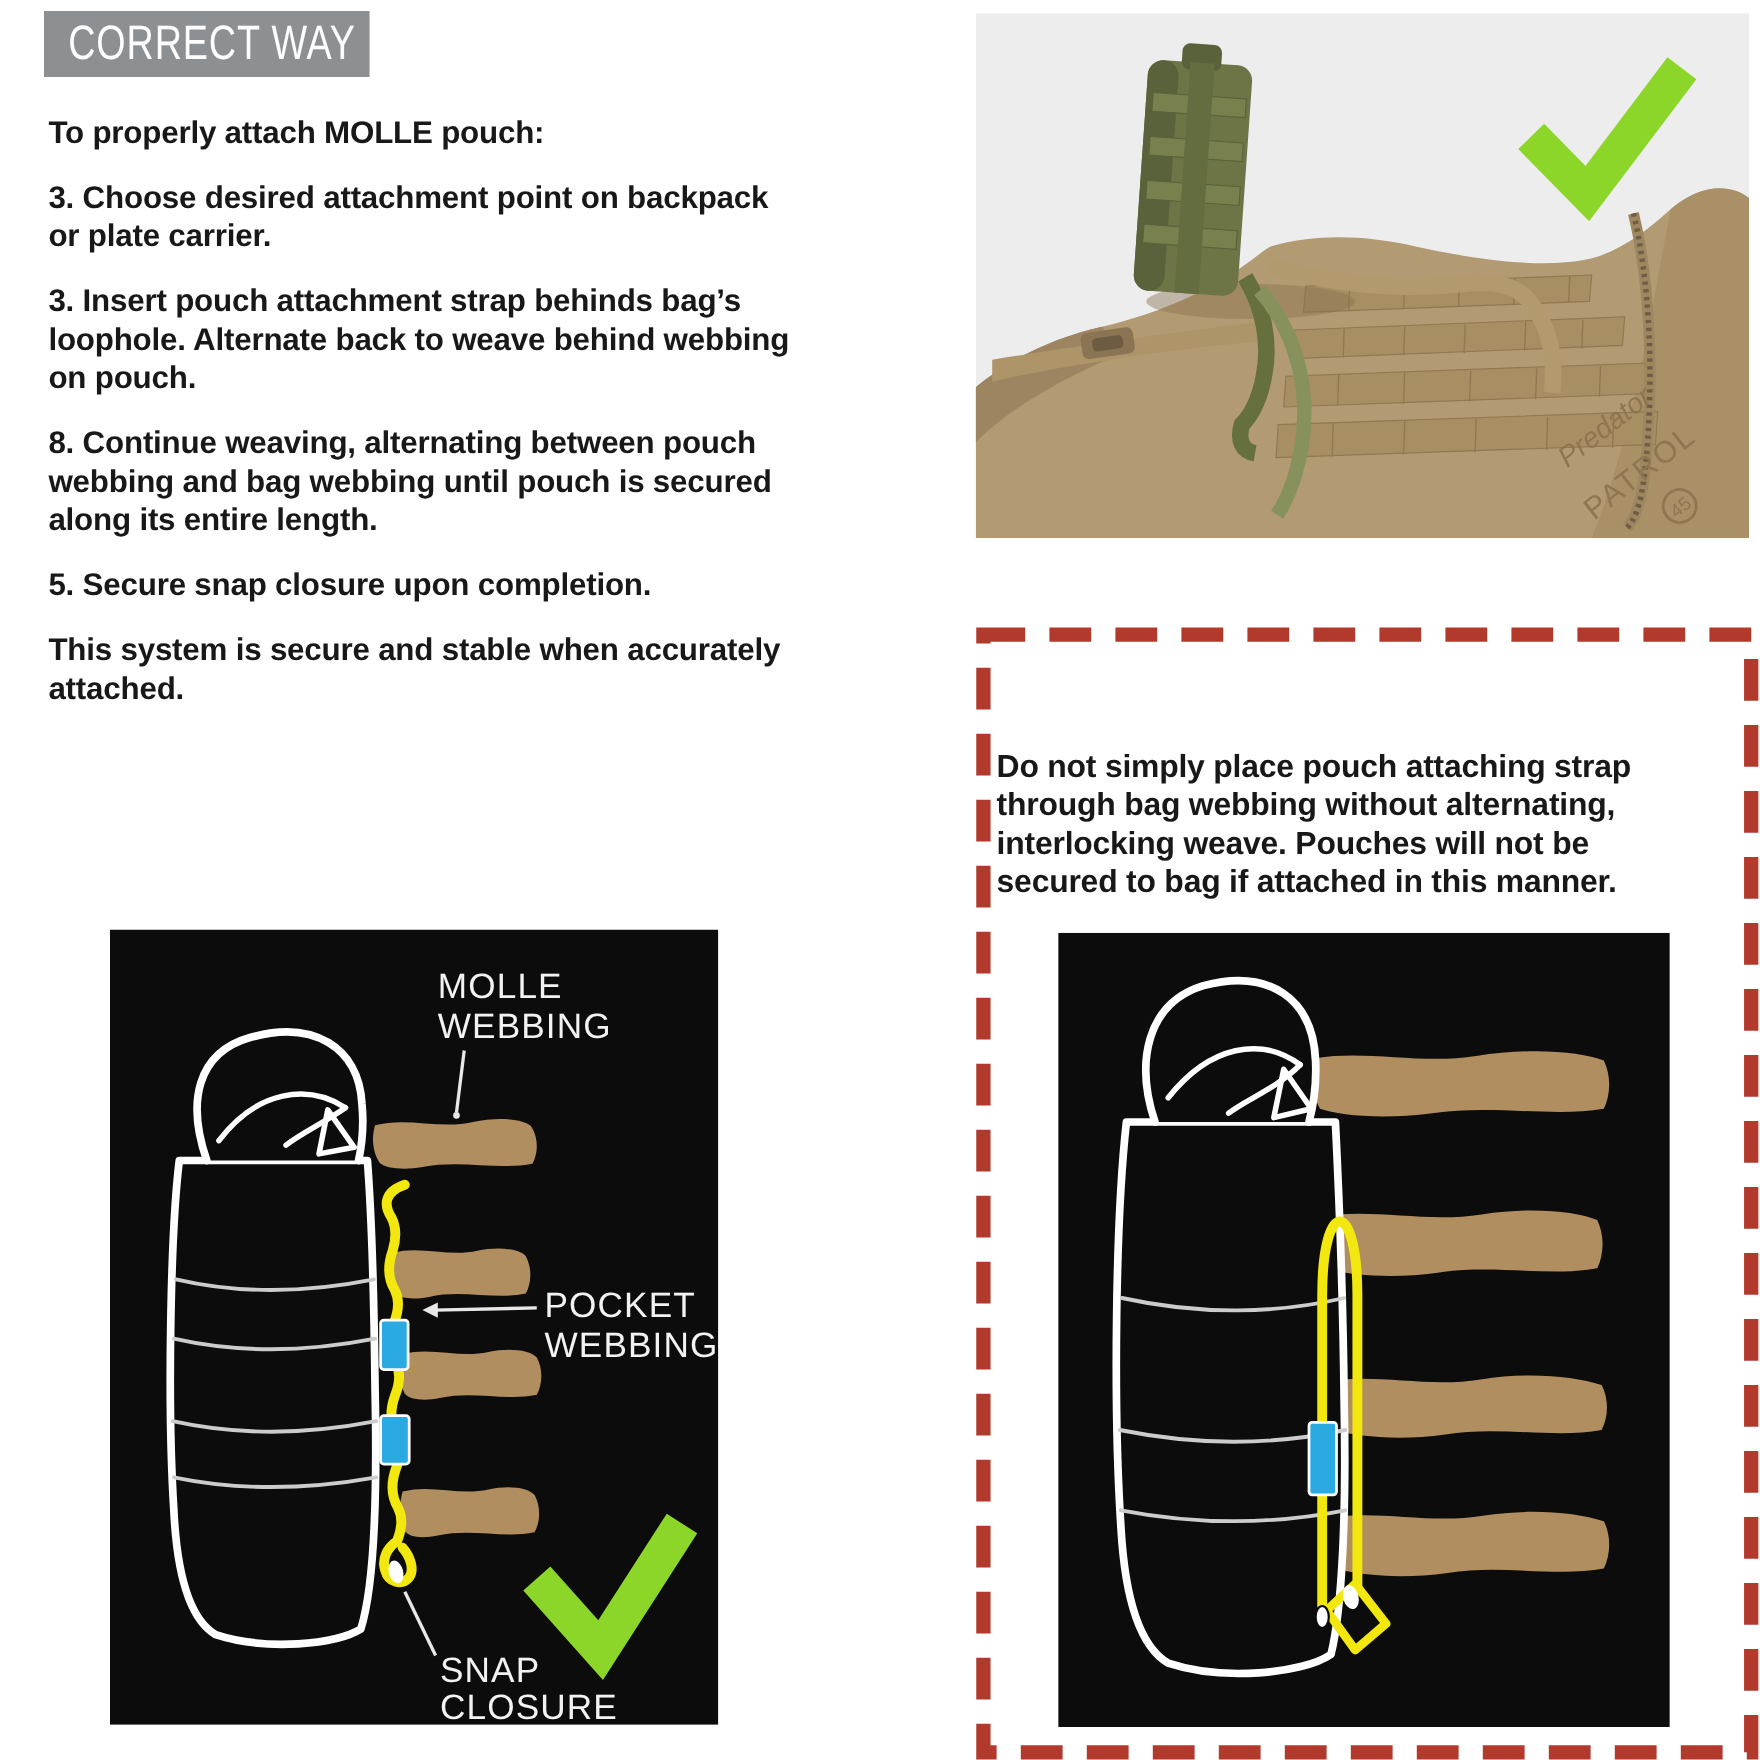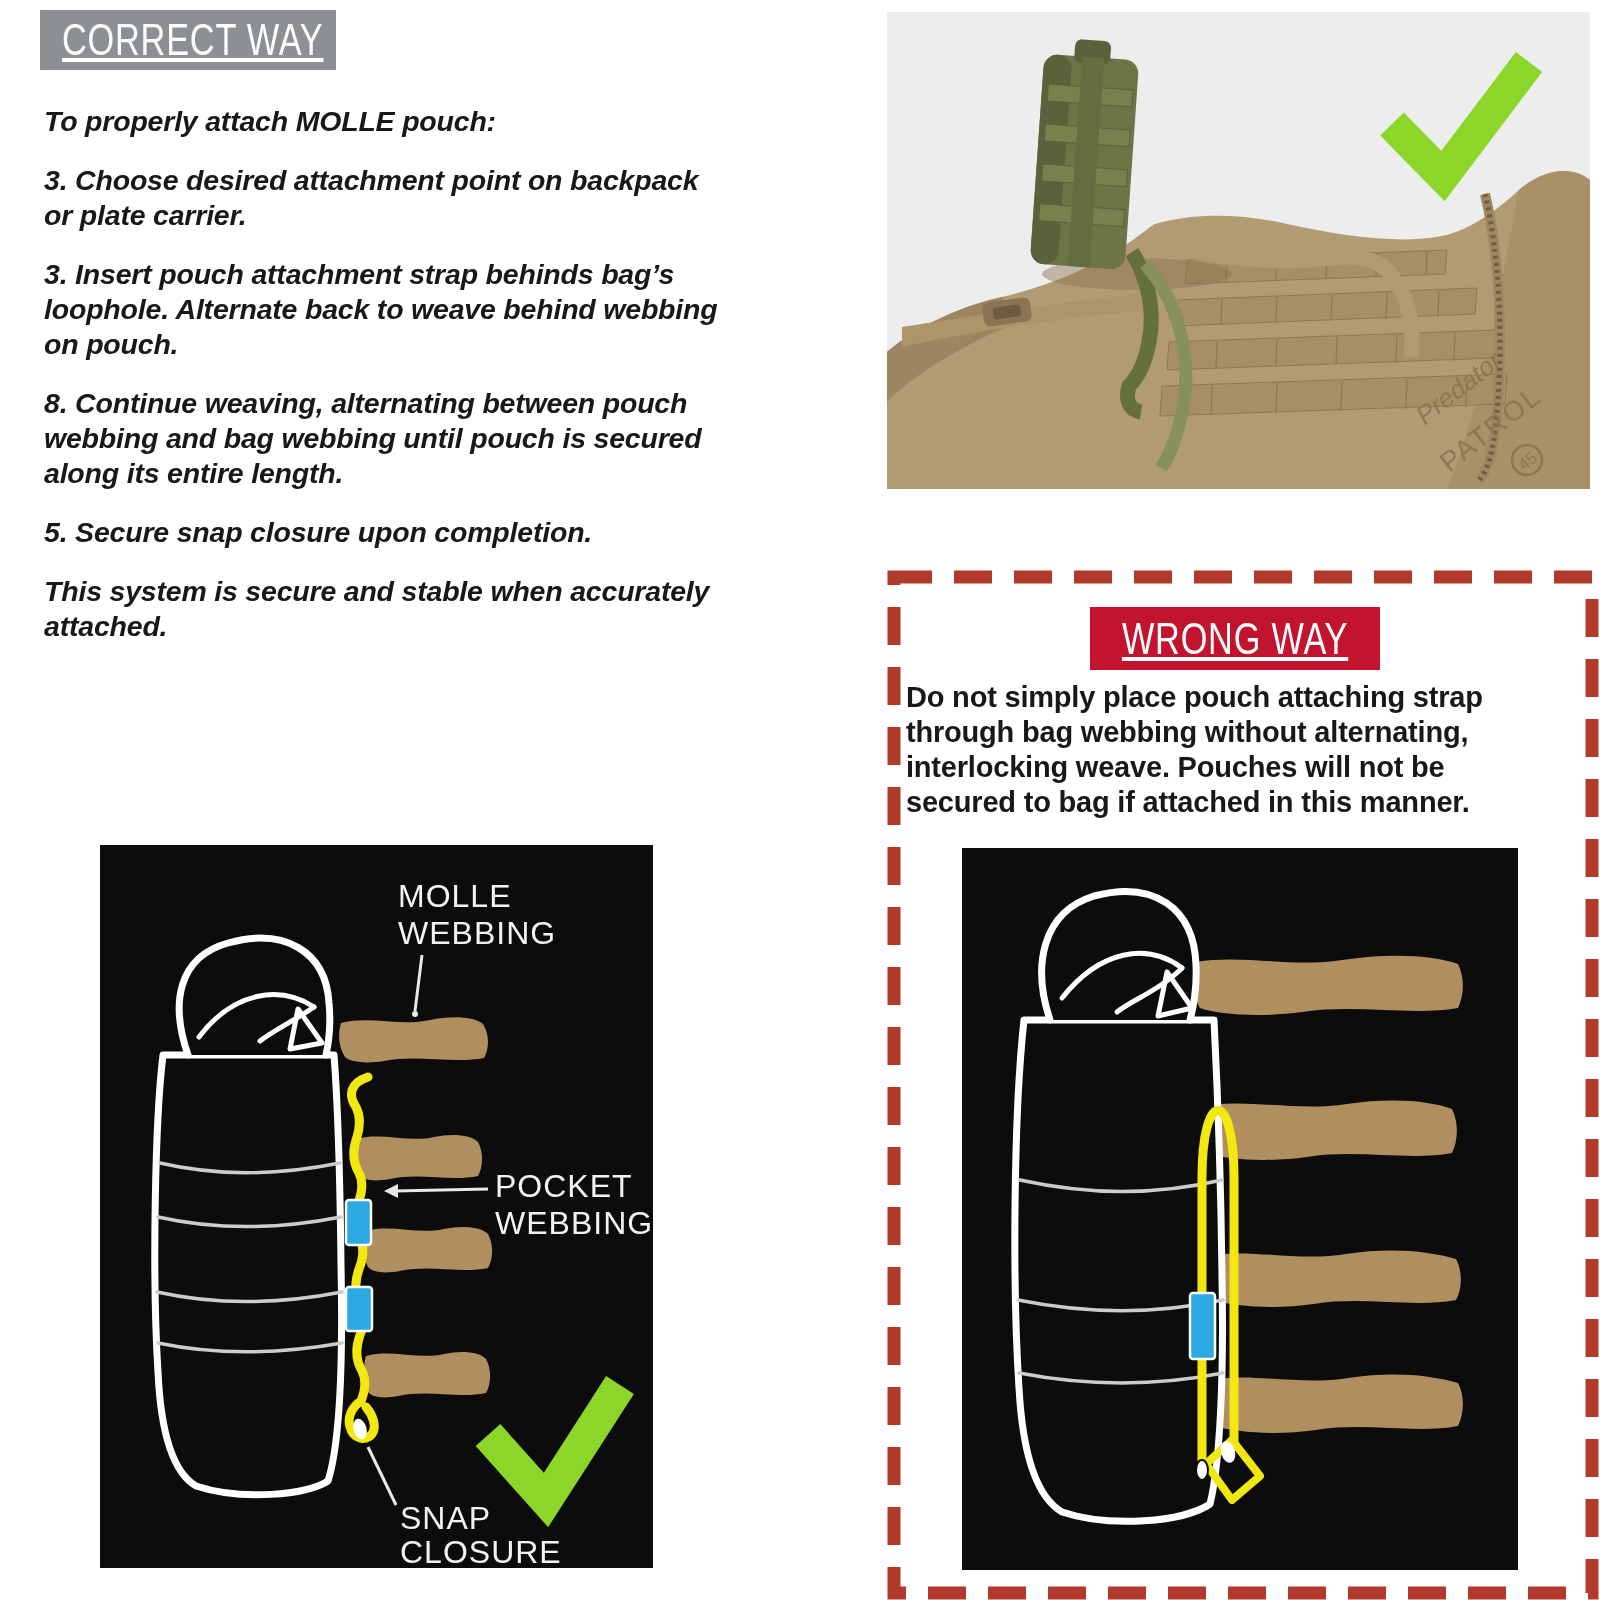--- a/index.html
+++ b/index.html
@@ -1,30 +1,30 @@
 <!DOCTYPE html>
 <html style="--correct-header-bg: #8d9093; --wrong-header-bg: #c2142f; --dashed-border: #b23a2c; --checkmark-green: #8cd629; --webbing-tan: #b18e60; --strap-yellow: #f2e70e; --pocket-blue: #2aaae1; --diagram-bg: #0c0c0c; --photo-bg: #ededee;"><head>
 <meta charset="utf-8">
 <style>
   html,body{margin:0;padding:0;background:#ffffff;}
   .canvas{position:relative;width:1600px;height:1600px;background:#ffffff;overflow:hidden;
           font-family:"Liberation Sans", sans-serif;}
 
   
-  .hdr{position:absolute;display:flex;align-items:center;color:#fdfdfd;text-decoration:underline;}
+  .hdr{position:absolute;display:flex;align-items:center;color:#fdfdfd;}
   .hdr .hdr-txt{font-size:44px;font-weight:400;letter-spacing:1px;transform:scaleX(.78);white-space:nowrap;}
   .hdr-correct{left:40px;top:10px;width:296px;height:60px;background:var(--correct-header-bg);}
   .hdr-correct .hdr-txt{transform-origin:left center;margin-left:22px;}
   .hdr-wrong{left:1090px;top:607px;width:290px;height:63px;background:var(--wrong-header-bg);justify-content:center;}
   .hdr-wrong .hdr-txt{transform-origin:center center;}
 
   
   .copy{position:absolute;left:44px;top:104px;width:780px;color:#181818;
         font-size:28.5px;line-height:35px;font-weight:bold;letter-spacing:-0.2px;}
-  .copy p{margin:0 0 24px 0;white-space:pre-line;font-style:italic;}
+  .copy p{margin:0 0 24px 0;white-space:pre-line;}
   .wrong-copy{position:absolute;left:906px;top:680px;width:662px;color:#181818;
         font-size:29px;line-height:35px;font-weight:bold;letter-spacing:-0.2px;white-space:pre-line;}
 
   
   .photo-box{position:absolute;left:887px;top:12px;width:703px;height:477px;}
   .diagram-left{position:absolute;left:100px;top:845px;width:553px;height:723px;}
   .diagram-right{position:absolute;left:962px;top:848px;width:556px;height:722px;}
   .dash-overlay{position:absolute;left:0;top:0;width:1600px;height:1600px;pointer-events:none;}
 
   
@@ -127,23 +127,20 @@
       <path d="M268,230 C330,248 390,252 445,246 C470,243 490,248 500,258 C520,280 528,310 524,345" stroke="#b39a6e" stroke-width="15" fill="none"></path>
     </g>
 
     <path class="check" d="M505,112 L556,164 L642,50" stroke-width="28"></path>
   </svg>
 
   <svg class="dash-overlay" viewBox="0 0 1600 1600">
     <rect class="dash-rect" x="894" y="577" width="698" height="1016"></rect>
   </svg>
 
-  <div class="hdr hdr-wrong">
-    <span class="hdr-txt">WRONG WAY</span>
-  </div>
 
   <div class="wrong-copy">Do not simply place pouch attaching strap
 through bag webbing without alternating,
 interlocking weave. Pouches will not be
 secured to bag if attached in this manner.</div>
 
   <svg class="diagram-left" viewBox="0 0 553 723">
     <rect class="diag-bg" width="553" height="723"></rect>
 
     <g class="tan">

